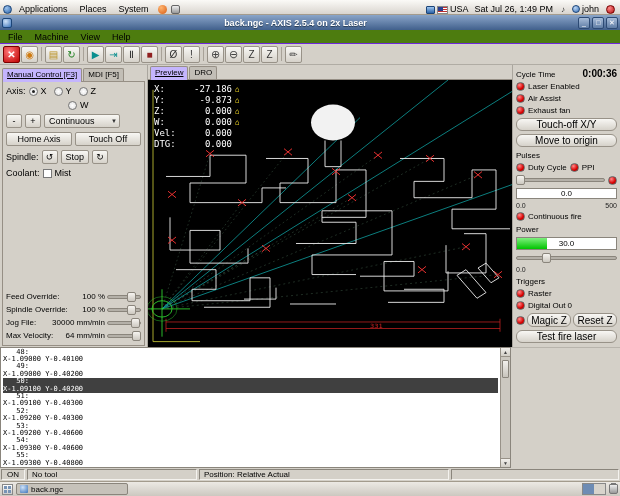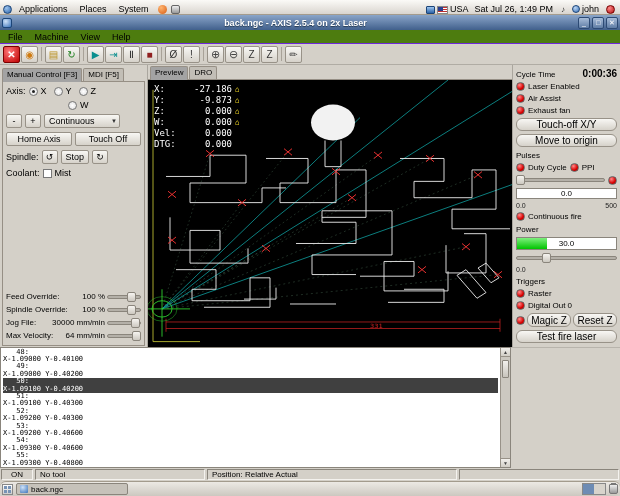--- a/index.html
+++ b/index.html
@@ -51,21 +51,21 @@
   .tbtn .g-stop { color:#902020; }
   .tbtn .g-zoom { color:#444; font-size:11px; }
   .tsep { width:1px; height:14px; background:#a8a298; margin:0 2px; }
   
   .content { flex:1; display:flex; min-height:0; }
   
   .left-panel { flex:0 0 148px; border-right:1px solid #aaa69e; display:flex; flex-direction:column; padding:1px 2px; }
   .tabs { display:flex; flex:0 0 15px; align-items:flex-end; }
   .tab { padding:1px 4px 2px; font-size:8px; border:1px solid #968f85; border-bottom:none;
     background:#c2beb6; border-radius:2px 2px 0 0; margin-right:1px; }
-  .tab.active { background:#a3a3a3; position:relative; top:1px; padding-bottom:3px; }
+  .tab.active { background:#c4b5fd; position:relative; top:1px; padding-bottom:3px;text-decoration:underline; }
   .panel-body { flex:1; border:1px solid #968f85; border-top:1px solid #968f85; padding:4px 3px 3px; display:flex; flex-direction:column; gap:4px; background:#d4d0c8; min-height:0; }
   .row { display:flex; align-items:center; gap:3px; }
   .radio { width:9px; height:9px; border-radius:50%; border:1px solid #777; background:radial-gradient(#fff,#ddd); position:relative; flex:0 0 auto; }
   .radio.checked::after { content:""; position:absolute; left:2px; top:2px; width:3px; height:3px; border-radius:50%; background:#222; }
   .rlabel { margin-right:4px; }
   .sbtn { border:1px solid #989288; border-radius:2px; background:linear-gradient(#f8f7f4,#d6d2ca);
     display:flex; align-items:center; justify-content:center; height:14px; padding:0 4px; font-size:9px; }
   .sbtn.sq { width:16px; padding:0; }
   .combo { border:1px solid #989288; border-radius:2px; background:linear-gradient(#f8f7f4,#d6d2ca);
     height:14px; display:flex; align-items:center; padding:0 2px 0 4px; gap:3px; width:76px; }
@@ -121,21 +121,21 @@
   .gscroll .sarrow { height:9px; border-bottom:1px solid #989288; background:linear-gradient(#f2f0ec,#d2cec6); font-size:5px; text-align:center; line-height:8px; color:#444; }
   .gscroll .sarrow.down { position:absolute; bottom:0; left:0; right:0; border-top:1px solid #989288; border-bottom:none; }
   .gscroll .shandle { position:absolute; left:1px; right:1px; top:12px; height:18px; background:linear-gradient(#f2f0ec,#c8c4bc); border:1px solid #8a857c; border-radius:1px; }
   .bottom-filler { flex:1; background:#d4d0c8; border-top:1px solid #b8b4ac; }
   
   .statusbar { flex:0 0 13px; display:flex; gap:2px; padding:1px 1px; background:#d4d0c8; }
   .sb { border:1px solid; border-color:#8a857c #f4f2ee #f4f2ee #8a857c; padding:0 4px; display:flex; align-items:center; font-size:8px; }
   .sb.fill { flex:1; }
   
   .taskbar { flex:0 0 15px; background:linear-gradient(#ece9e4,#ccc8c0); border-top:1px solid #a39b8d;
-    display:flex; align-items:center; padding:0 2px; gap:3px;border-radius:6px; }
+    display:flex; align-items:center; padding:0 2px; gap:3px; }
   .tb-grid { width:11px; height:11px; border:1px solid #888;
     background:linear-gradient(#fff,#ccc); display:grid; grid-template-columns:1fr 1fr; gap:1px; padding:1px; }
   .tb-grid i { background:#7793b5; }
   .taskbtn { width:112px; height:12px; border:1px solid #8a857c; border-radius:2px; background:#c6c2ba;
     display:flex; align-items:center; gap:3px; padding:0 3px; font-size:8px; }
   .taskbtn .tb-ic { width:8px; height:8px; border-radius:1px; background:radial-gradient(circle at 35% 30%,#cfe2f8,#3a72b8); }
   .pager { display:flex; border:1px solid #888; }
   .pager i { width:11px; height:10px; background:#d8d4cc; }
   .pager i.on { background:#6e8cb4; }
   .trash-ic { width:9px; height:10px; background:linear-gradient(#eee,#999); border:1px solid #777; border-radius:1px 1px 2px 2px; position:relative; }
@@ -521,21 +521,21 @@
       <div class="gscroll">
         <div class="sarrow">▲</div>
         <div class="shandle"></div>
         <div class="sarrow down">▼</div>
       </div>
     </div>
     <div class="bottom-filler"></div>
   </div>
 
   <div class="statusbar">
-    <span class="sb" style="width:32px;justify-content:center">ON</span>
+    <span class="sb" style="width:24px;justify-content:center">ON</span>
     <span class="sb" style="width:170px">No tool</span>
     <span class="sb" style="width:250px">Position: Relative Actual</span>
     <span class="sb fill"></span>
   </div>
 
   <div class="taskbar">
     <span class="tb-grid">
         <i></i>
         <i></i>
         <i></i>

